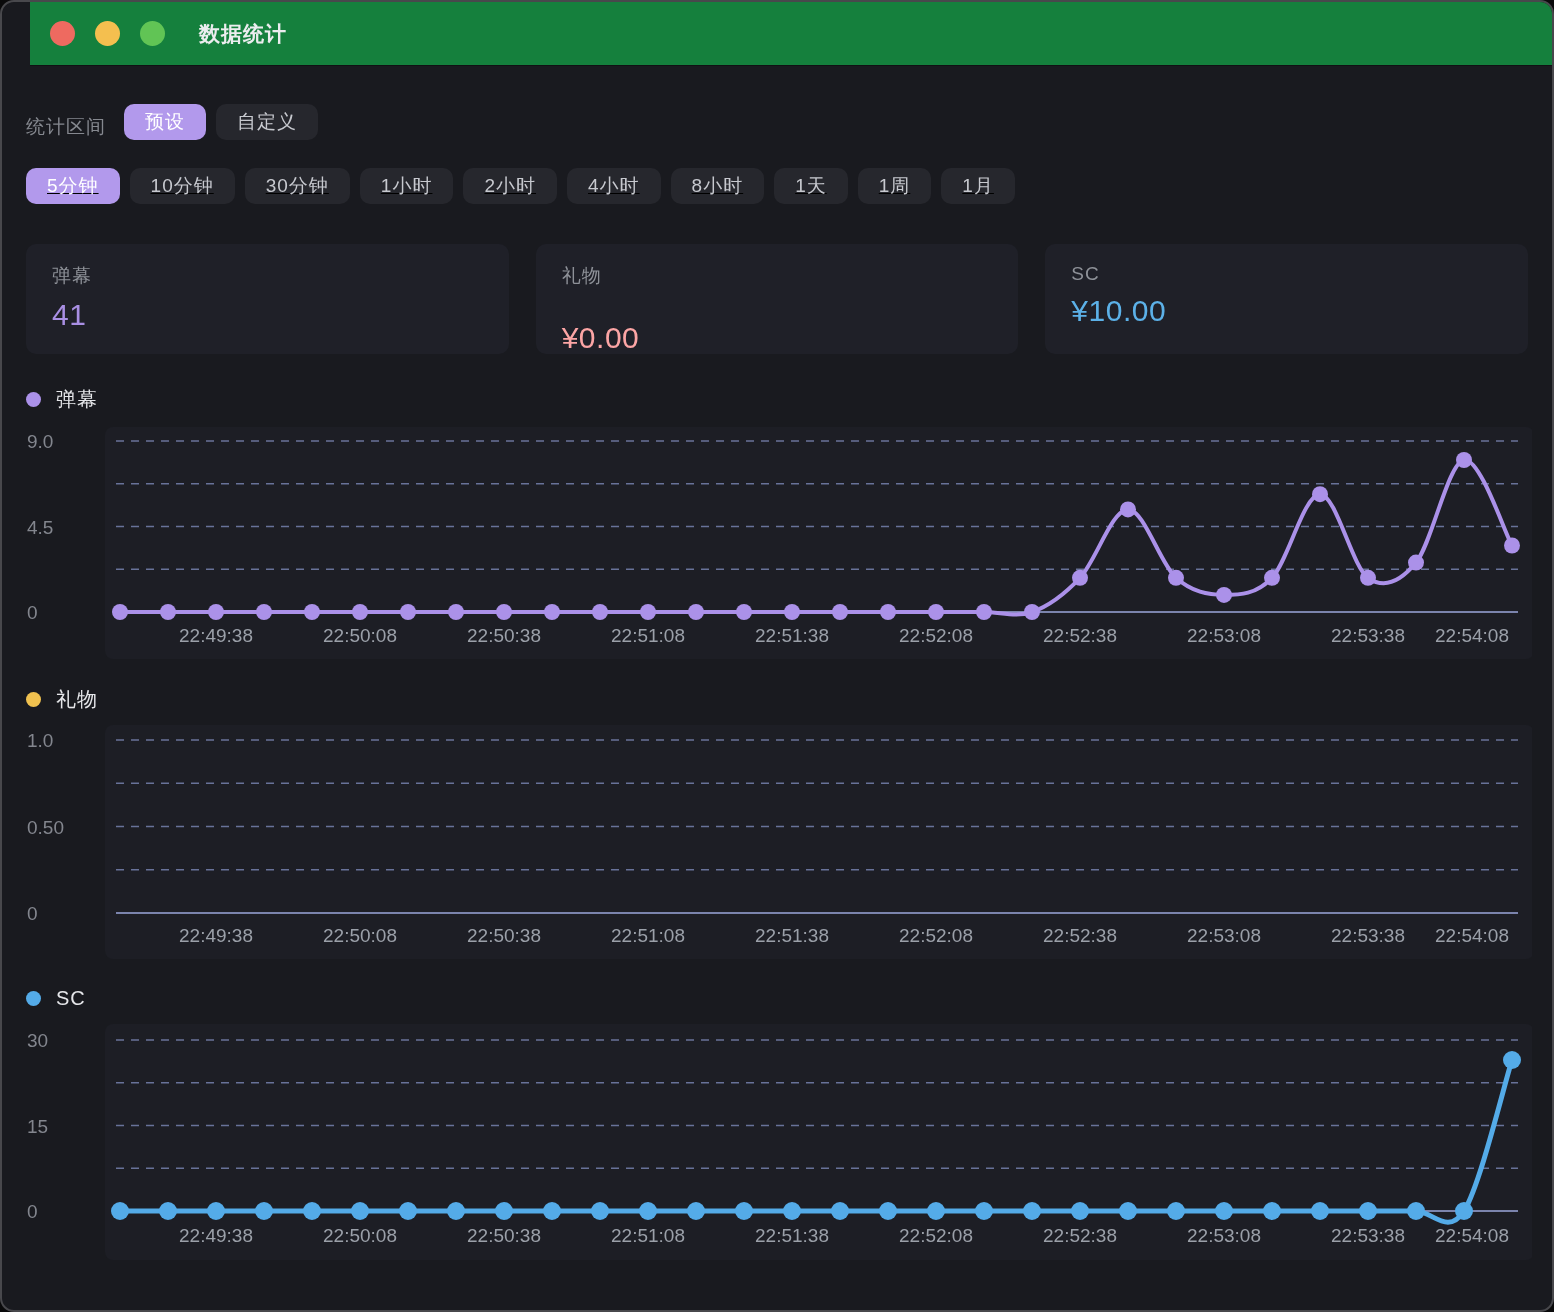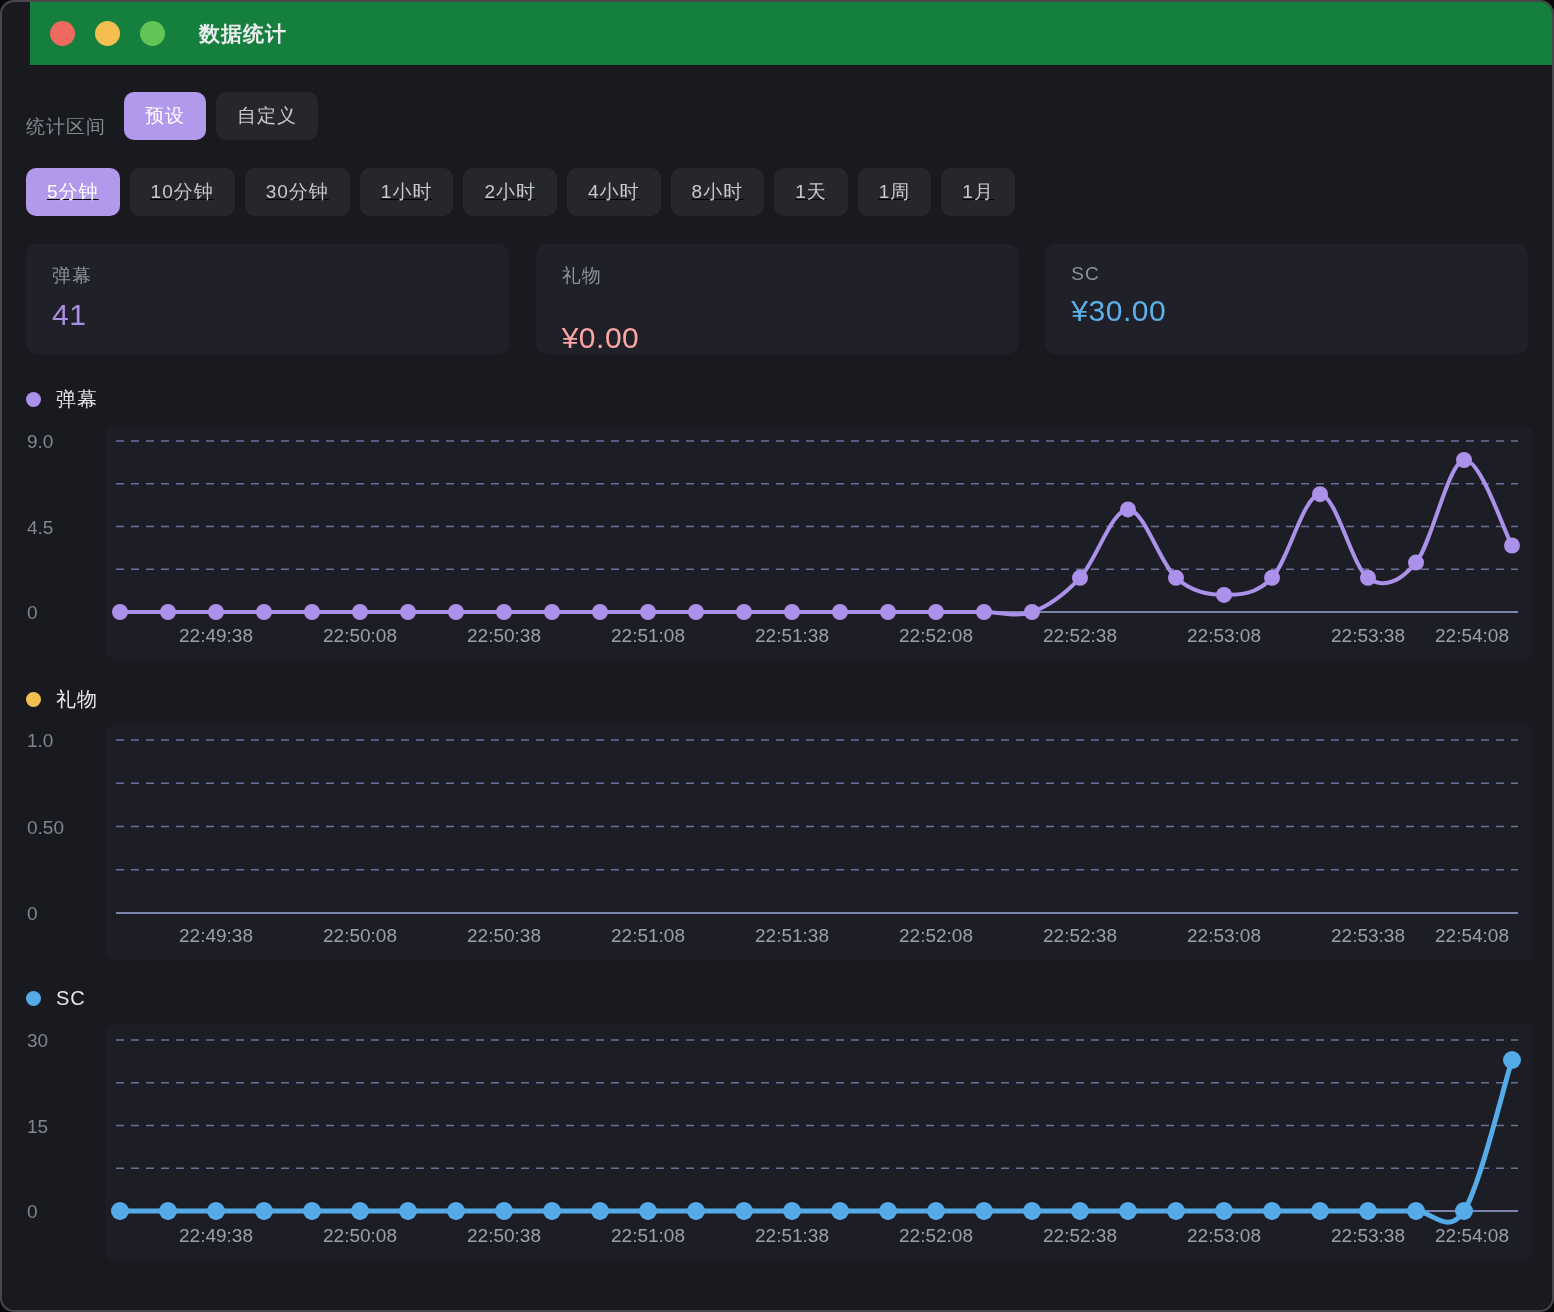--- a/index.html
+++ b/index.html
@@ -15,21 +15,21 @@
     display:flex; align-items:center; padding-left:20px;margin-left:28px;
   }
   .tl { width:25px; height:25px; border-radius:50%; margin-right:20px; flex:0 0 auto; }
   .titlebar .title { margin-left:14px; font-size:21px; font-weight:bold; color:#ecedef; letter-spacing:1px; }
 
   .mode-row { position:absolute; top:90px; left:24px; height:48px; display:flex; align-items:flex-end; }
   .row-label { font-size:19px; color:#85888f; margin-right:18px; letter-spacing:1px; }
   .chip-group { display:flex; gap:10px; }
   .chip {
     background:#26272d; color:#c7c9cf; border:none; border-radius:10px;
-    height:48px; padding:0 21px; font-size:19px; letter-spacing:1px;
+    height:36px; padding:0 21px; font-size:19px; letter-spacing:1px;
     font-family:inherit; cursor:pointer; white-space:nowrap;
   }
   .chip.selected { background:#b299ec; color:#ffffff; }
   .range-row { position:absolute; top:166px; left:24px;text-decoration:underline; }
 
   .cards { position:absolute; top:242px; left:24px; right:24px; display:flex; gap:27px; }
   .card {
     flex:1; height:110px; background:#1f2028; border-radius:10px;
     padding:19px 26px;
   }
@@ -78,21 +78,21 @@
       <div class="card">
         <div class="stat-label">弹幕</div>
         <div class="stat-value" style="color: rgb(169, 143, 228);">41</div>
       </div>
       <div class="card">
         <div class="stat-label">礼物</div>
         <div class="stat-value" style="color: #fca5a5; margin-top: 32px;">¥0.00</div>
       </div>
       <div class="card">
         <div class="stat-label">SC</div>
-        <div class="stat-value" style="color: rgb(92, 177, 232);">¥30.00</div>
+        <div class="stat-value" style="color: rgb(92, 177, 232);">¥10.00</div>
       </div>
     </div>
 
   <div id="charts">
       <div class="chart-section" style="top: 383px; height: 274px;">
         <div class="legend">
           <span class="legend-dot" style="background: rgb(171, 145, 233);"></span>
           <span class="legend-label">弹幕</span>
         </div>
         <svg width="1506" height="232" viewBox="0 0 1506 232" class="chart-svg" style="top: 42px;">

